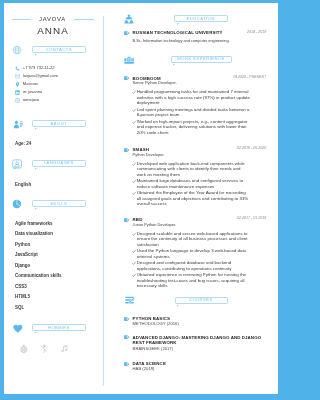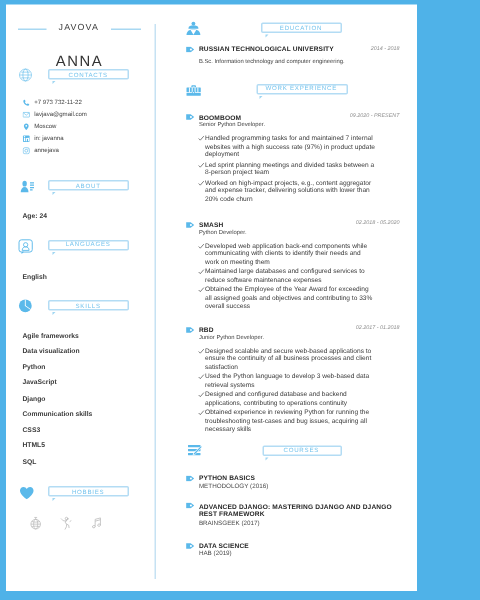--- a/index.html
+++ b/index.html
@@ -9,21 +9,21 @@
   .page { position:absolute; left:4px; top:3px; width:274px; height:391px; background:#ffffff; }
   .divider { position:absolute; left:99px; top:13px; width:1px; height:370px; background:#c6e2f3; }
 
   
   .name-block { position:absolute; left:-0.5px; top:13.8px; width:99px; text-align:center; }
   .name-first-row { display:flex; align-items:center; justify-content:center; gap:8.4px; }
   .name-rule { height:1px; background:#a8d8f2; }
   .name-rule.l { width:19px; }
   .name-rule.r { width:20px; }
   .name-first { font-size:5.9px; letter-spacing:0.75px; color:#3c3c3c; font-weight:400; line-height:1; }
-  .name-last { font-size:9.9px; letter-spacing:1.05px; color:#333; font-weight:400; line-height:1; margin-top:14px; }
+  .name-last { font-size:9.9px; letter-spacing:1.05px; color:#333; font-weight:400; line-height:1; margin-top:3px; }
 
   
   .ico { position:absolute; }
   .ico svg { display:block; width:100%; height:100%; }
   .pill { position:absolute; height:7.3px; border:0.62px solid #b3dcf4; border-radius:1.2px;
           display:flex; align-items:center; justify-content:center; background:#fff; }
   .pill span { font-size:4.1px; letter-spacing:0.5px; color:#74c3ed; font-weight:400; line-height:1;
                padding-right:0.5px; }
   .pill::after { content:""; position:absolute; left:1.8px; top:7.2px; width:0; height:0;
                  border-left:2.2px solid #9fd6f2; border-bottom:2.4px solid transparent; }

